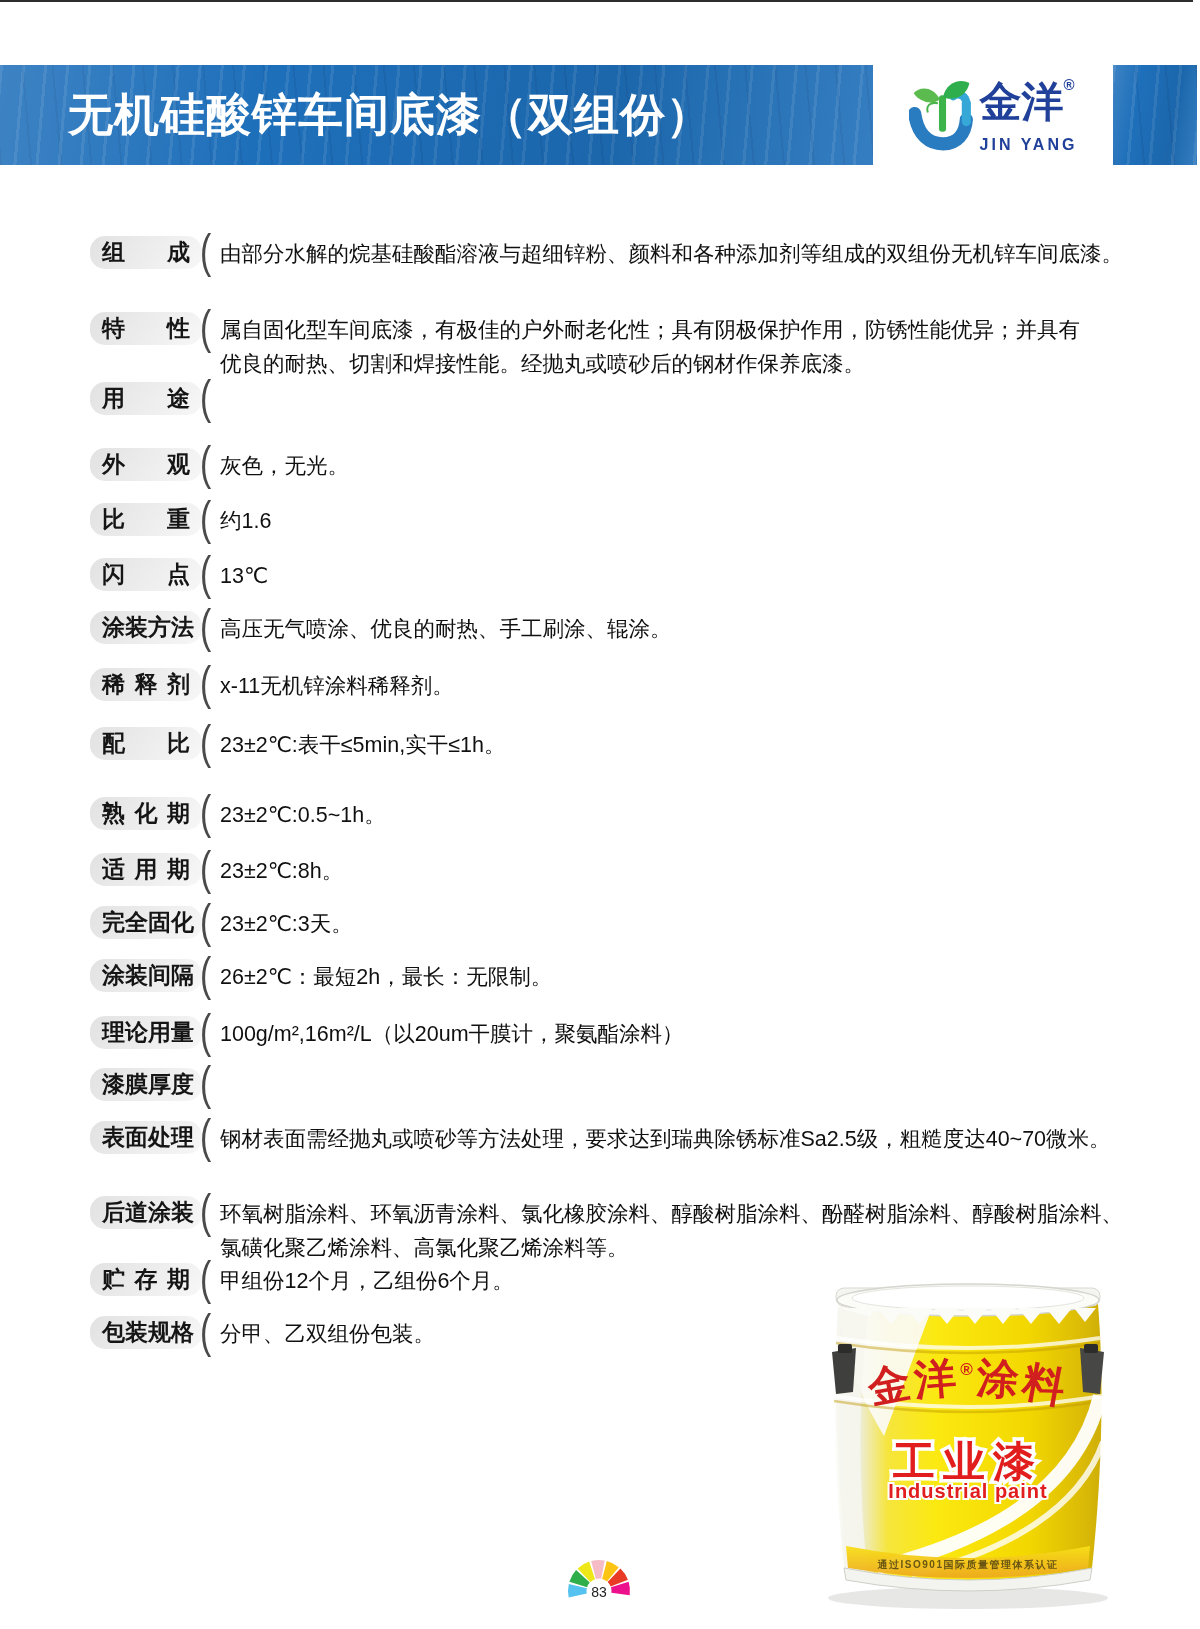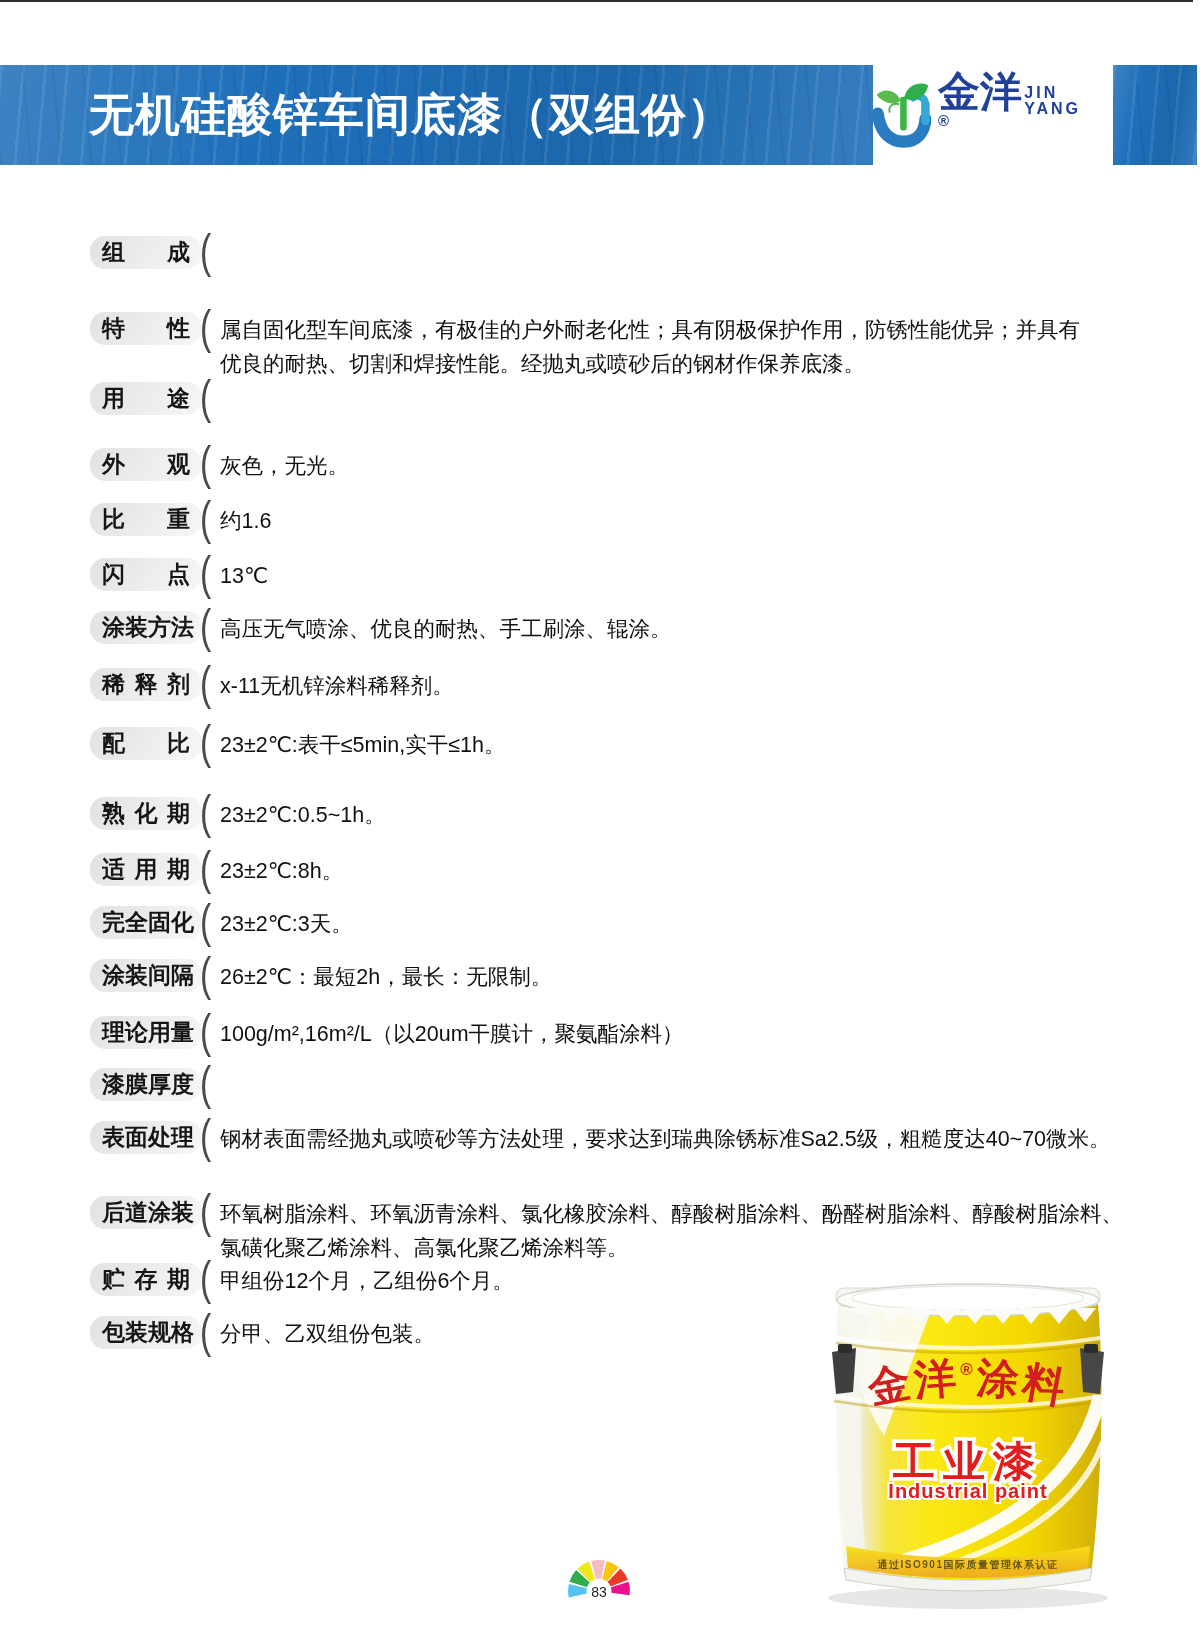--- a/index.html
+++ b/index.html
@@ -8,25 +8,25 @@
   .top-line{position:absolute;left:0;top:0;width:1193px;height:2px;background:#2e2e2e;}
 
   
   .banner{position:absolute;left:0;top:65px;width:1200px;height:100px;}
   .blue{background-color:var(--banner-blue,#1e6fba);
         background-image:
           linear-gradient(100deg, rgba(255,255,255,.14) 0%, rgba(255,255,255,0) 30%, rgba(0,0,0,.08) 70%, rgba(255,255,255,.10) 100%),
           repeating-linear-gradient(95deg, rgba(255,255,255,.09) 0 3px, rgba(255,255,255,0) 3px 22px),
           repeating-linear-gradient(85deg, rgba(10,40,90,.10) 0 2px, rgba(255,255,255,0) 2px 30px);}
   .banner-left{position:absolute;left:0;top:0;width:873px;height:100px;display:flex;align-items:center;}
-  .page-title{margin:0;padding-left:89px;font-size:45px;font-weight:bold;color:#ffffff;letter-spacing:1px;white-space:nowrap;}
+  .page-title{margin:0;padding-left:68px;font-size:45px;font-weight:bold;color:#ffffff;letter-spacing:1px;white-space:nowrap;}
   .logo-panel{position:absolute;left:873px;top:0;width:240px;height:100px;background:#ffffff;
               display:flex;align-items:center;justify-content:center;gap:7px;}
   .banner-right{position:absolute;left:1113px;top:0;width:84px;height:100px;}
-  .logo-text{display:flex;align-items:flex-start;line-height:1;}
+  .logo-text{display:flex;flex-direction:column;align-items:flex-start;line-height:1;}
   .logo-cn{font-size:42px;font-weight:bold;color:var(--brand-blue,#20409a);line-height:1;}
   .logo-cn sup{font-size:15px;font-weight:bold;vertical-align:26px;letter-spacing:0;}
   .logo-en{font-size:16px;font-weight:bold;letter-spacing:3px;color:var(--brand-blue,#20409a);margin-top:14px;}
 
   
   .spec-row{position:absolute;left:0;width:1200px;height:36px;}
   .spec-label{position:absolute;left:90px;top:0;width:112px;height:33px;border-radius:15px;
               background:linear-gradient(125deg,#e2e2e2,#f7f7f7);
               display:flex;justify-content:space-between;align-items:center;
               padding:0 12px;box-sizing:border-box;
@@ -68,20 +68,21 @@
     <div class="banner-right blue"></div>
   </header>
 
   <main id="spec-list">
       <div class="spec-row" style="top: 236px;">
         <div class="spec-label">
           <span>组</span>
           <span>成</span>
         </div>
         <span class="spec-paren">(</span>
+        <div class="spec-value">由部分水解的烷基硅酸酯溶液与超细锌粉、颜料和各种添加剂等组成的双组份无机锌车间底漆。</div>
       </div>
       <div class="spec-row" style="top: 312px;">
         <div class="spec-label">
           <span>特</span>
           <span>性</span>
         </div>
         <span class="spec-paren">(</span>
         <div class="spec-value">属自固化型车间底漆，有极佳的户外耐老化性；具有阴极保护作用，防锈性能优异；并具有
 优良的耐热、切割和焊接性能。经抛丸或喷砂后的钢材作保养底漆。</div>
       </div>

